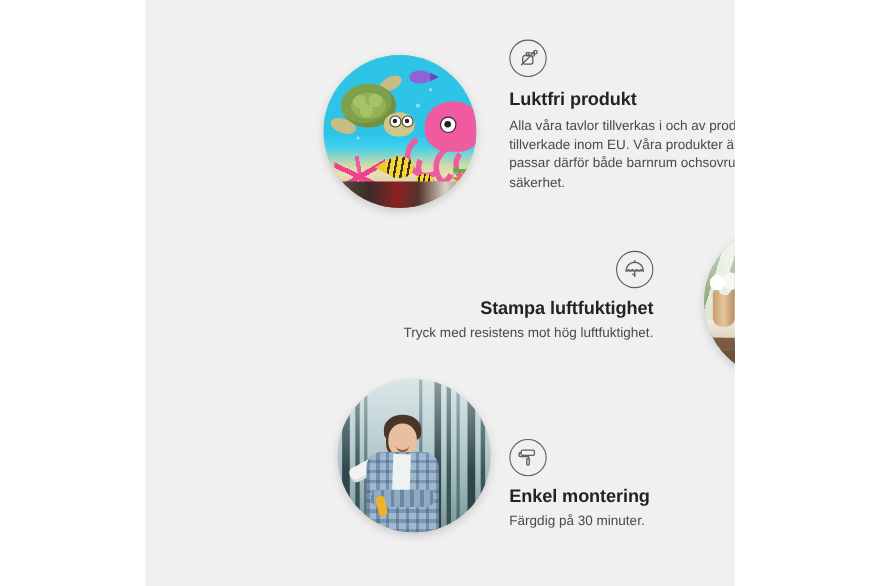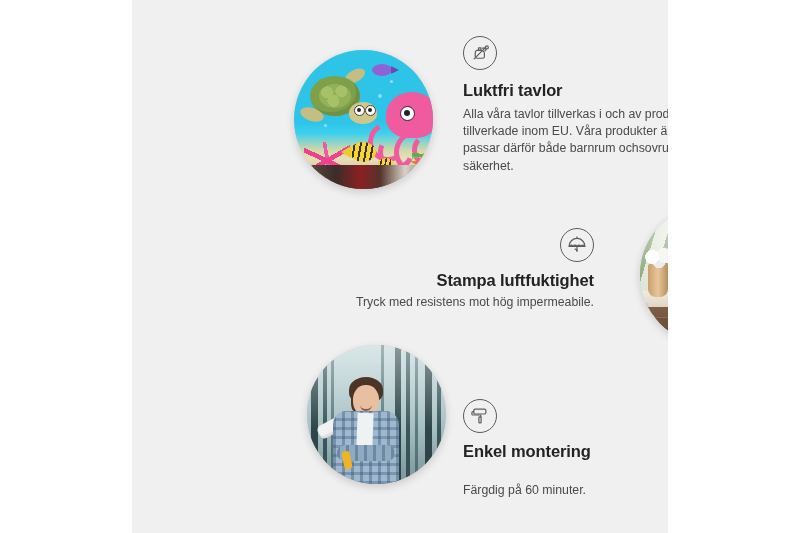--- a/index.html
+++ b/index.html
@@ -289,21 +289,21 @@
   #feature-odourless h3 { margin-bottom: 6px; }
 
   
   #feature-waterproof { left: 190px; top: 228px; width: 272px; text-align: right; }
   #feature-waterproof .icon-circle { margin-left: auto; margin-bottom: 9px; }
   #feature-waterproof h3 { margin-bottom: 4px; }
 
   
   #feature-easy { left: 331px; top: 399px; width: 260px; text-align: left; }
   #feature-easy .icon-circle { margin-bottom: 9px; }
-  #feature-easy h3 { margin-bottom: 21px; }
+  #feature-easy h3 { margin-bottom: 4px; }
 </style>
 </head>
 <body>
 
 <div id="stage">
   <div id="panel">
 
     <div class="photo" id="photo-sea">
       <div class="inner">
         <div class="bubble" style="left:20px;top:60px;width:5px;height:5px;"></div>
@@ -339,21 +339,21 @@
     <div class="feature" id="feature-odourless">
       <div class="icon-circle">
         <svg width="22" height="22" viewBox="0 0 24 24" fill="none" stroke="#5c5c5c" stroke-width="1.3" stroke-linecap="round" stroke-linejoin="round">
           <path d="M8.2 9.2 h5.2 a3.4 3.4 0 0 1 3.4 3.4 v3.1 a2 2 0 0 1 -2 2 h-6 a2 2 0 0 1 -2 -2 v-3.1 a3.4 3.4 0 0 1 1.4 -3.4 z"></path>
           <path d="M10.4 6.4 h2.6 v2.8 h-2.6 z"></path>
           <path d="M14.6 6.6 h2.3 a1.6 1.6 0 0 1 1.6 1.6 a1.6 1.6 0 0 1 -1.6 1.6"></path>
           <circle cx="19.4" cy="5.9" r="1.7"></circle>
           <line x1="5.6" y1="18.4" x2="18.4" y2="5.6"></line>
         </svg>
       </div>
-      <h3>Luktfri tavlor</h3>
+      <h3>Luktfri produkt</h3>
       <p>Alla våra tavlor tillverkas i och av produkter som är tillverkade inom EU. Våra produkter är luktfria och passar därför både barnrum ochsovrum. 100% säkerhet.</p>
     </div>
 
     <div class="photo" id="photo-bath">
       <div class="inner">
 
         <div id="bath-counter"></div>
         <div id="bath-cabinet"></div>
         <div id="bath-drawer"></div>
 
@@ -367,21 +367,21 @@
       <div class="icon-circle">
         <svg width="22" height="22" viewBox="0 0 24 24" fill="none" stroke="#5c5c5c" stroke-width="1.3" stroke-linecap="round" stroke-linejoin="round">
           <path d="M3.4 13.4 a8.6 8.6 0 0 1 17.2 0 z"></path>
           <path d="M3.4 13.4 q2.15 -2.6 4.3 0 q2.15 -2.6 4.3 0 q2.15 -2.6 4.3 0 q2.15 -2.6 4.3 0"></path>
           <line x1="12" y1="13.4" x2="12" y2="18.6"></line>
           <path d="M12 18.6 a2.1 2.1 0 0 0 -2.1 -2.1"></path>
           <line x1="12" y1="4.8" x2="12" y2="3.2"></line>
         </svg>
       </div>
       <h3>Stampa luftfuktighet</h3>
-      <p>Tryck med resistens mot hög impermeabile.</p>
+      <p>Tryck med resistens mot hög luftfuktighet.</p>
     </div>
 
     <div class="photo" id="photo-forest">
       <div class="inner">
         <div class="tree" style="left:4px;width:7px;"></div>
         <div class="tree thin" style="left:16px;width:4px;"></div>
         <div class="tree pale" style="left:24px;width:3px;"></div>
         <div class="tree" style="left:88px;width:6px;"></div>
         <div class="tree thin" style="left:99px;width:4px;"></div>
         <div class="tree pale" style="left:108px;width:3px;"></div>
@@ -404,17 +404,17 @@
 
     <div class="feature" id="feature-easy">
       <div class="icon-circle">
         <svg width="22" height="22" viewBox="0 0 24 24" fill="none" stroke="#5c5c5c" stroke-width="1.3" stroke-linecap="round" stroke-linejoin="round">
           <rect x="5.2" y="4.6" width="13.2" height="5.2" rx="1.6"></rect>
           <path d="M5.2 7.2 h-1.1 a0.9 0.9 0 0 0 -0.9 0.9 v1.9 a0.9 0.9 0 0 0 0.9 0.9 h7.9 a0.9 0.9 0 0 1 0.9 0.9 v1.0"></path>
           <rect x="10.8" y="13.0" width="2.4" height="6.4" rx="0.7"></rect>
         </svg>
       </div>
       <h3>Enkel montering</h3>
-      <p>Färgdig på 60 minuter.</p>
+      <p>Färgdig på 30 minuter.</p>
     </div>
 
   </div>
 </div>
 
 </body></html>

